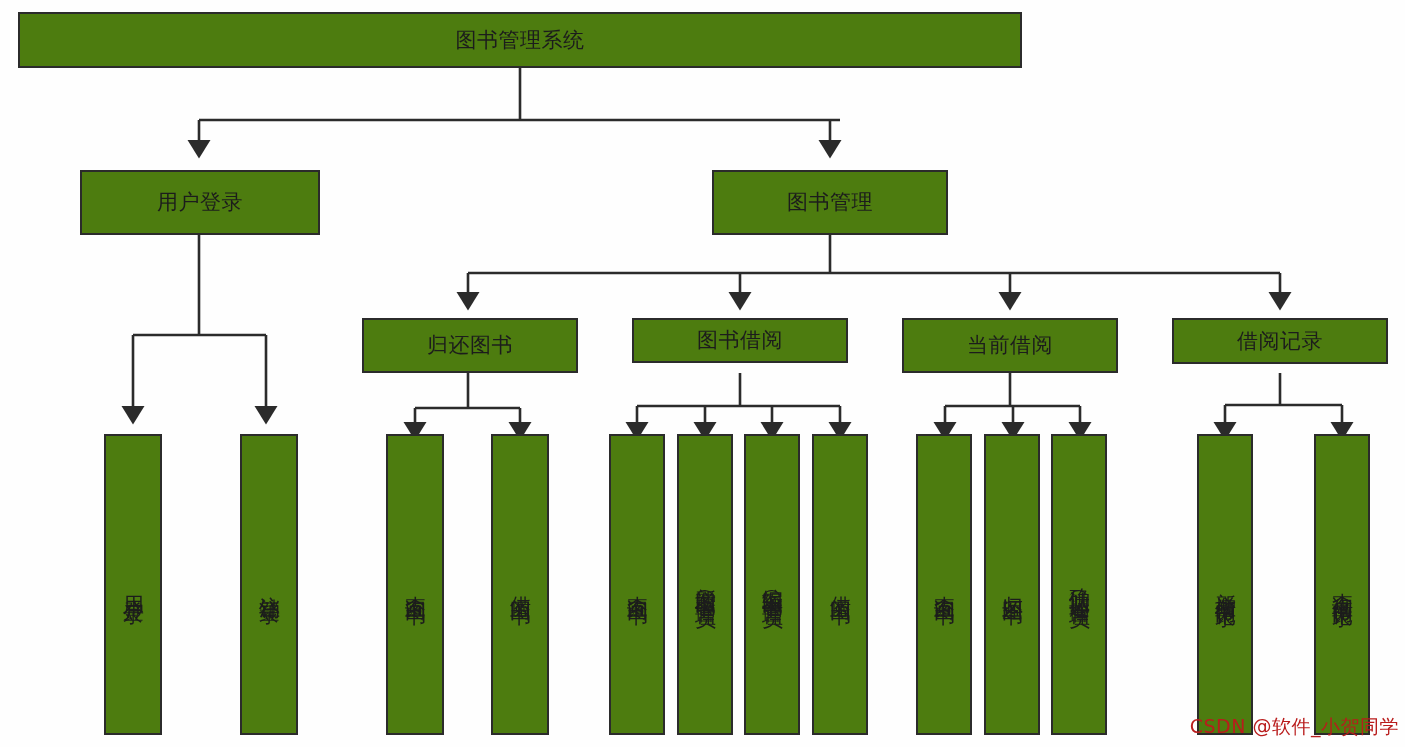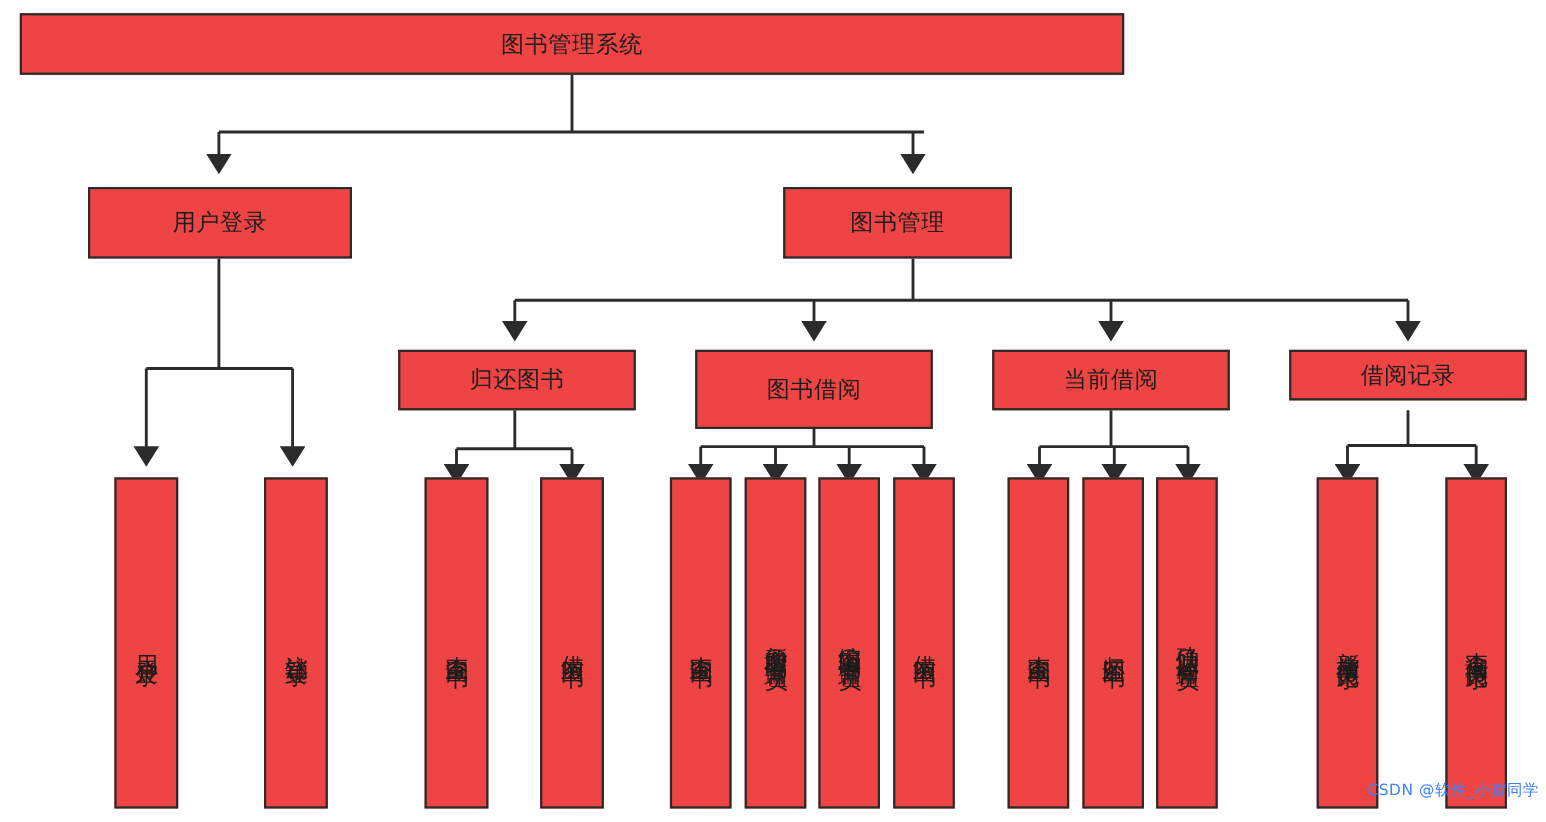--- a/index.html
+++ b/index.html
@@ -22,21 +22,21 @@
     position: absolute;
     left: 0;
     top: 0;
     width: 1405px;
     height: 747px;
   }
   .node {
     position: absolute;
     box-sizing: border-box;
     border: 2.5px solid #2b2b2b;
-    background: #ef4444;
+    background: #4d7c0f;
     display: flex;
     align-items: center;
     justify-content: center;
     z-index: 2;
   }
   .node-label {
     font-size: 21px;
     line-height: 1.25;
     letter-spacing: 0.5px;
     color: #1c1c1c;
@@ -52,23 +52,23 @@
     text-orientation: upright;
     white-space: normal;
     letter-spacing: 3px;
     font-size: 21px;
     line-height: 1.0;
     max-height: 284px;
   }
   #watermark {
     position: absolute;
     right: 6px;
-    bottom: 19px;
-    font-size: 14px;
-    color: #3b82f6;
+    bottom: 7px;
+    font-size: 19px;
+    color: #b91c1c;
     letter-spacing: 0.5px;
     z-index: 5;
     white-space: nowrap;
   }
 </style>
 </head>
 <body>
 
 <div id="diagram-root">
 
@@ -125,28 +125,28 @@
     </g>
   </svg>
 
   <div class="node" style="left:18px; top:12px; width:1004px; height:56px;">
     <span class="node-label">图书管理系统</span>
   </div>
 
   <div class="node" style="left:80px; top:170px; width:240px; height:65px;">
     <span class="node-label">用户登录</span>
   </div>
-  <div class="node" style="left:712px; top:170px; width:208px; height:65px;">
+  <div class="node" style="left:712px; top:170px; width:236px; height:65px;">
     <span class="node-label">图书管理</span>
   </div>
 
   <div class="node" style="left:362px; top:318px; width:216px; height:55px;">
     <span class="node-label">归还图书</span>
   </div>
-  <div class="node" style="left:632px; top:318px; width:216px; height:72px;">
+  <div class="node" style="left:632px; top:318px; width:216px; height:45px;">
     <span class="node-label">图书借阅</span>
   </div>
   <div class="node" style="left:902px; top:318px; width:216px; height:55px;">
     <span class="node-label">当前借阅</span>
   </div>
   <div class="node" style="left:1172px; top:318px; width:216px; height:46px;">
     <span class="node-label">借阅记录</span>
   </div>
 
   <div class="node vertical" style="left:104px; top:434px; width:58px; height:301px;">

